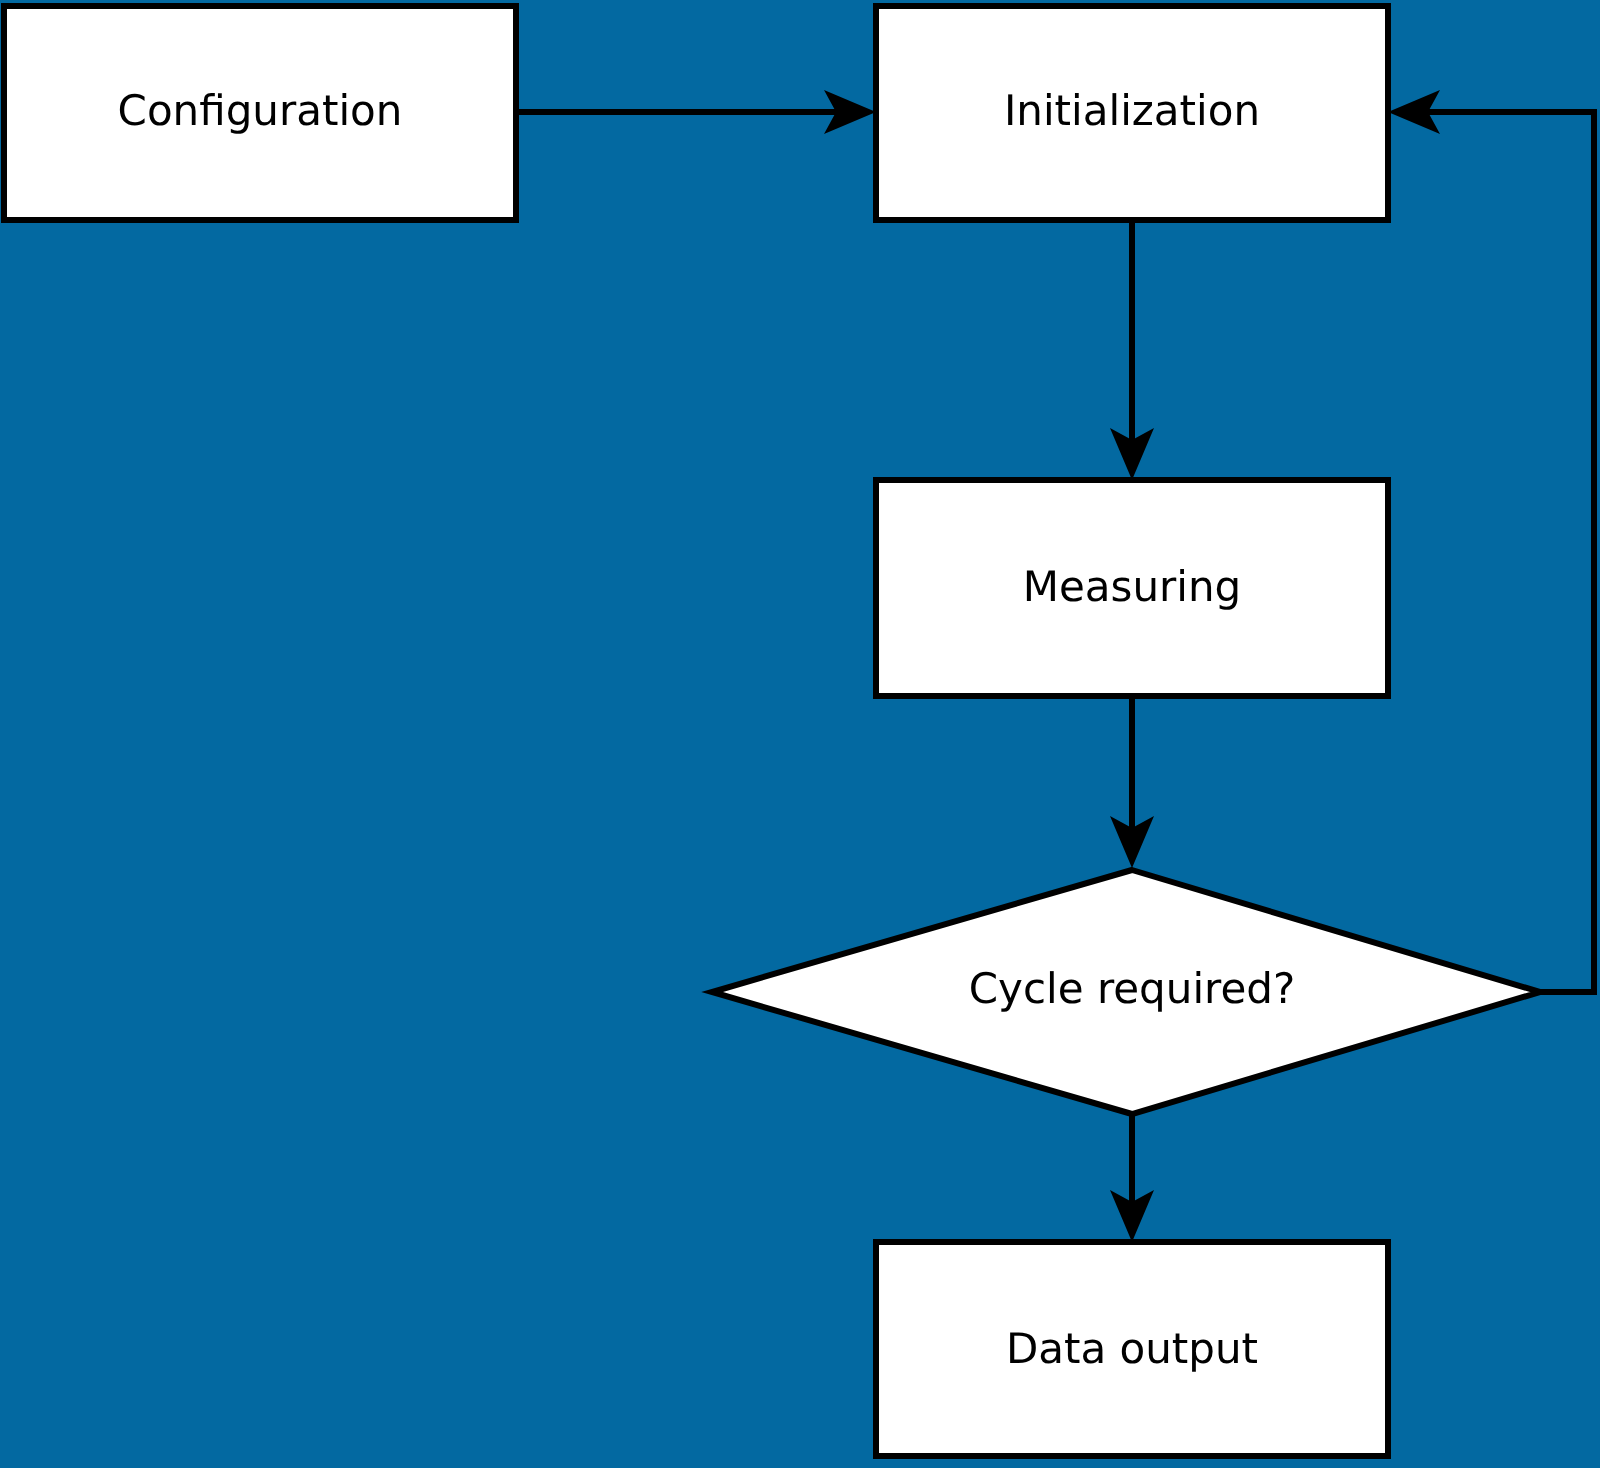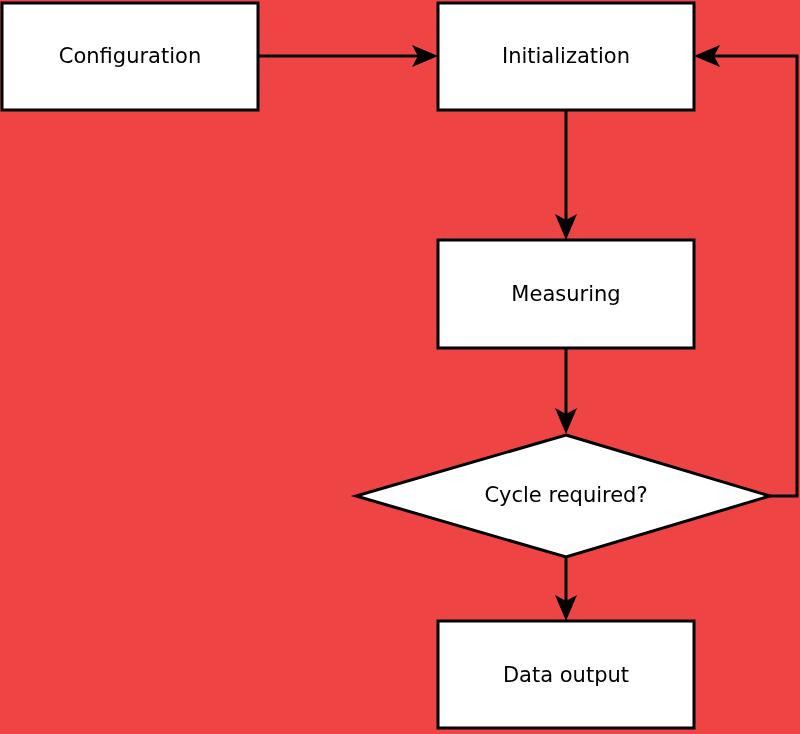--- a/index.html
+++ b/index.html
@@ -7,21 +7,21 @@
     padding: 0;
     background: #ffffff;
   }
   body {
     font-family: "DejaVu Sans", sans-serif;
   }
   #canvas {
     position: relative;
     width: 800px;
     height: 734px;
-    background: #ef4444;
+    background: #0369a1;
     overflow: hidden;
   }
   #flow-svg {
     position: absolute;
     top: 0;
     left: 0;
     width: 800px;
     height: 734px;
   }
   .node-shape {

